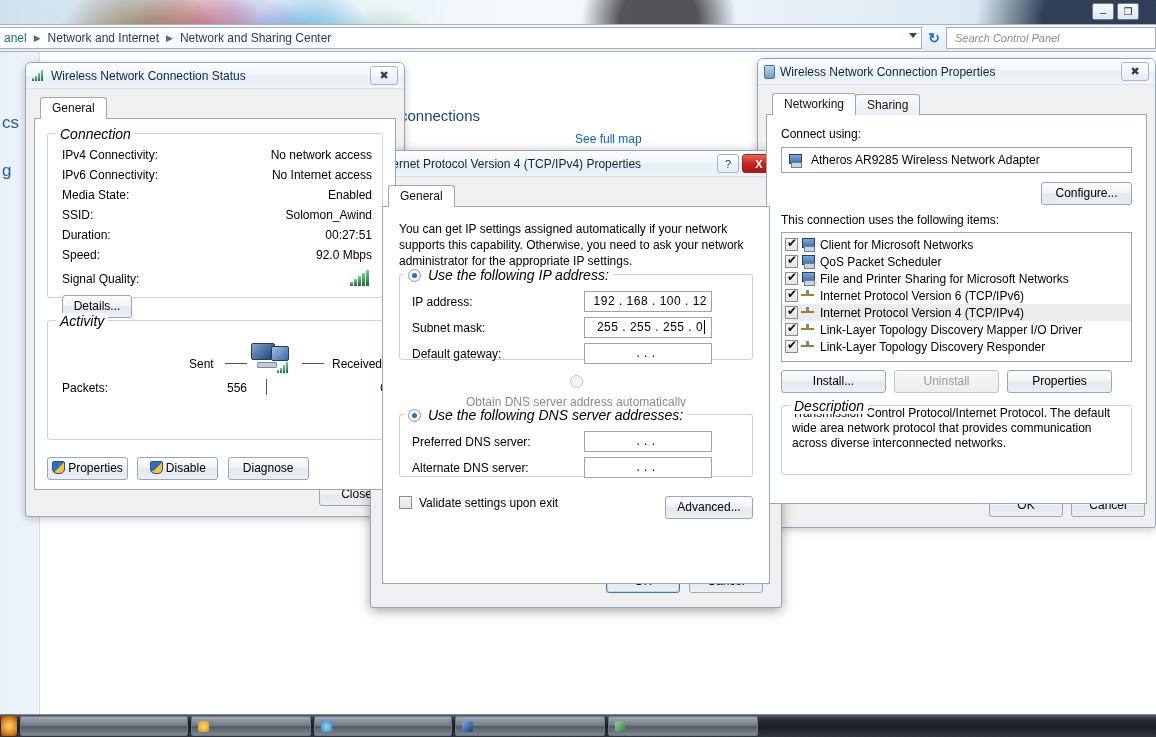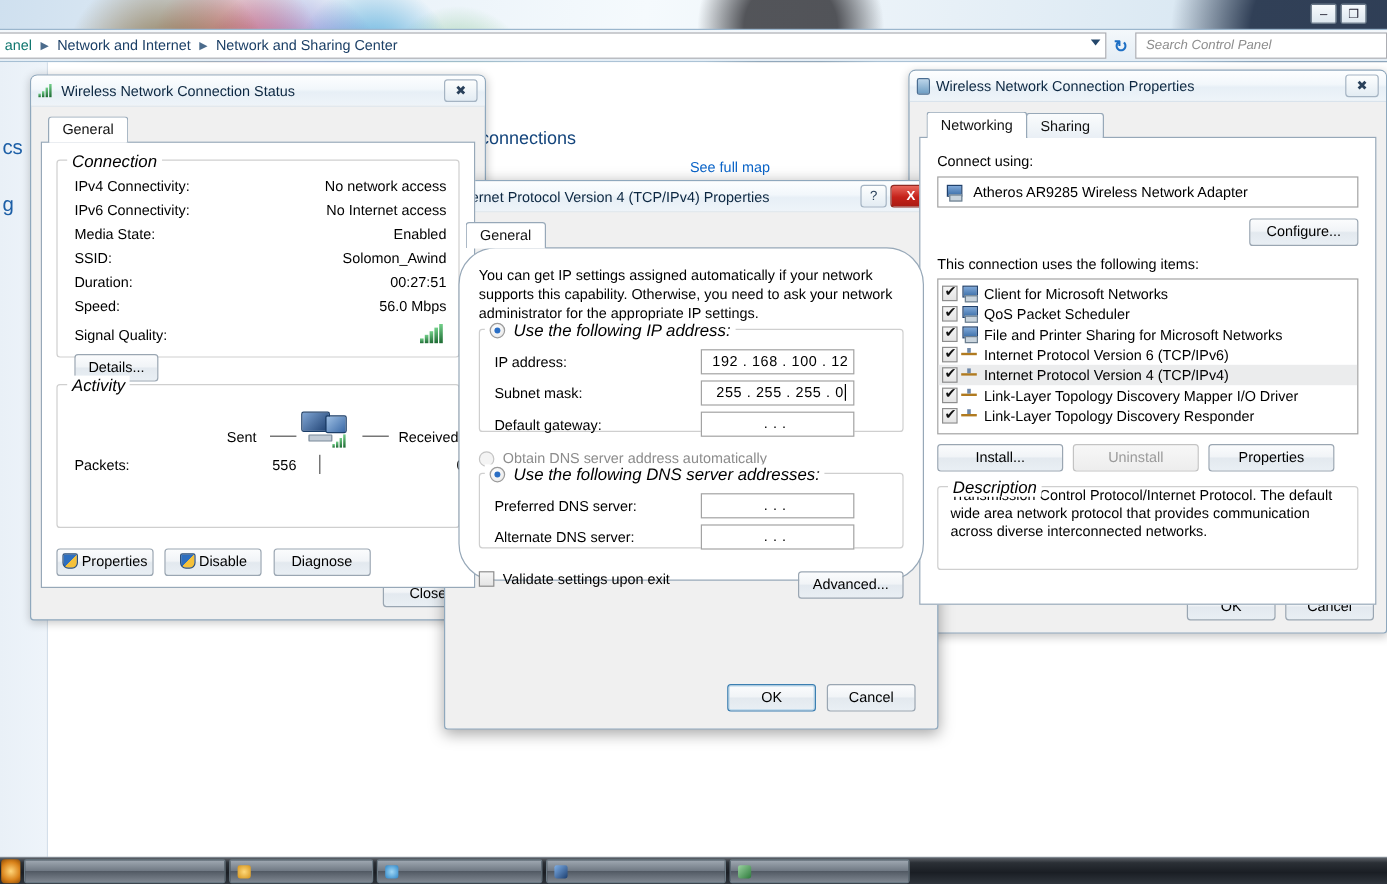--- a/index.html
+++ b/index.html
@@ -321,21 +321,21 @@
         <div class="row" style="margin-bottom:6px;">
           <span class="lbl">SSID:</span>
           <span class="val">Solomon_Awind</span>
         </div>
         <div class="row" style="margin-bottom:6px;">
           <span class="lbl">Duration:</span>
           <span class="val">00:27:51</span>
         </div>
         <div class="row" style="margin-bottom:8px;">
           <span class="lbl">Speed:</span>
-          <span class="val">56.0 Mbps</span>
+          <span class="val">92.0 Mbps</span>
         </div>
         <div class="row" style="align-items:flex-end;">
           <span class="lbl">Signal Quality:</span>
           <span class="val wifi">
               <i></i>
               <i></i>
               <i></i>
               <i></i>
               <i></i>
             </span>
@@ -485,21 +485,21 @@
     </div>
     <div class="tbtn closered" style="right:5px;">
       <span>X</span>
     </div>
   </div>
 
   <div class="winbody" style="padding:8px 11px 0 11px;">
     <div class="tabstrip">
       <div class="tab active">General</div>
     </div>
-    <div class="tabpanel" style="height:278px; padding:14px 16px 0 16px;border-radius:31px;">
+    <div class="tabpanel" style="height:378px; padding:14px 16px 0 16px;">
 
       <div style="line-height:16px; width:352px;">You can get IP settings assigned automatically if your network supports this capability. Otherwise, you need to ask your network administrator for the appropriate IP settings.</div>
 
 
       <div class="group" style="margin-top:5px; height:86px; padding:16px 12px 0 12px;">
         <div class="glegend" style="left:4px; display:flex; align-items:center; gap:7px;">
           <span class="radio on"></span>
           <span>Use the following IP address:</span>
         </div>
 
@@ -510,21 +510,21 @@
         <div style="display:flex; align-items:center; margin-bottom:5px;">
           <span style="width:172px;">Subnet mask:</span>
           <span class="ipbox" style="width:128px; padding-right:2px;"><span>255 . 255 . 255 .  0</span><span class="caret">&nbsp;</span></span>
         </div>
         <div style="display:flex; align-items:center;">
           <span style="width:172px;">Default gateway:</span>
           <span class="ipbox" style="width:128px; text-align:center; color:#000;"> .   .   . </span>
         </div>
       </div>
 
-      <div style="display:flex; align-items:center; gap:7px; margin-top:15px; color:#8c8c8c;">
+      <div style="display:flex; align-items:center; gap:7px; margin-top:15px; color:#8c8c8c;flex-direction:column;">
         <span class="radio dim"></span>
         <span>Obtain DNS server address automatically</span>
       </div>
 
       <div class="group" style="margin-top:5px; height:63px; padding:16px 12px 0 12px;">
         <div class="glegend" style="left:4px; display:flex; align-items:center; gap:7px;">
           <span class="radio on"></span>
           <span>Use the following DNS server addresses:</span>
         </div>
         <div style="display:flex; align-items:center; margin-bottom:5px;">

